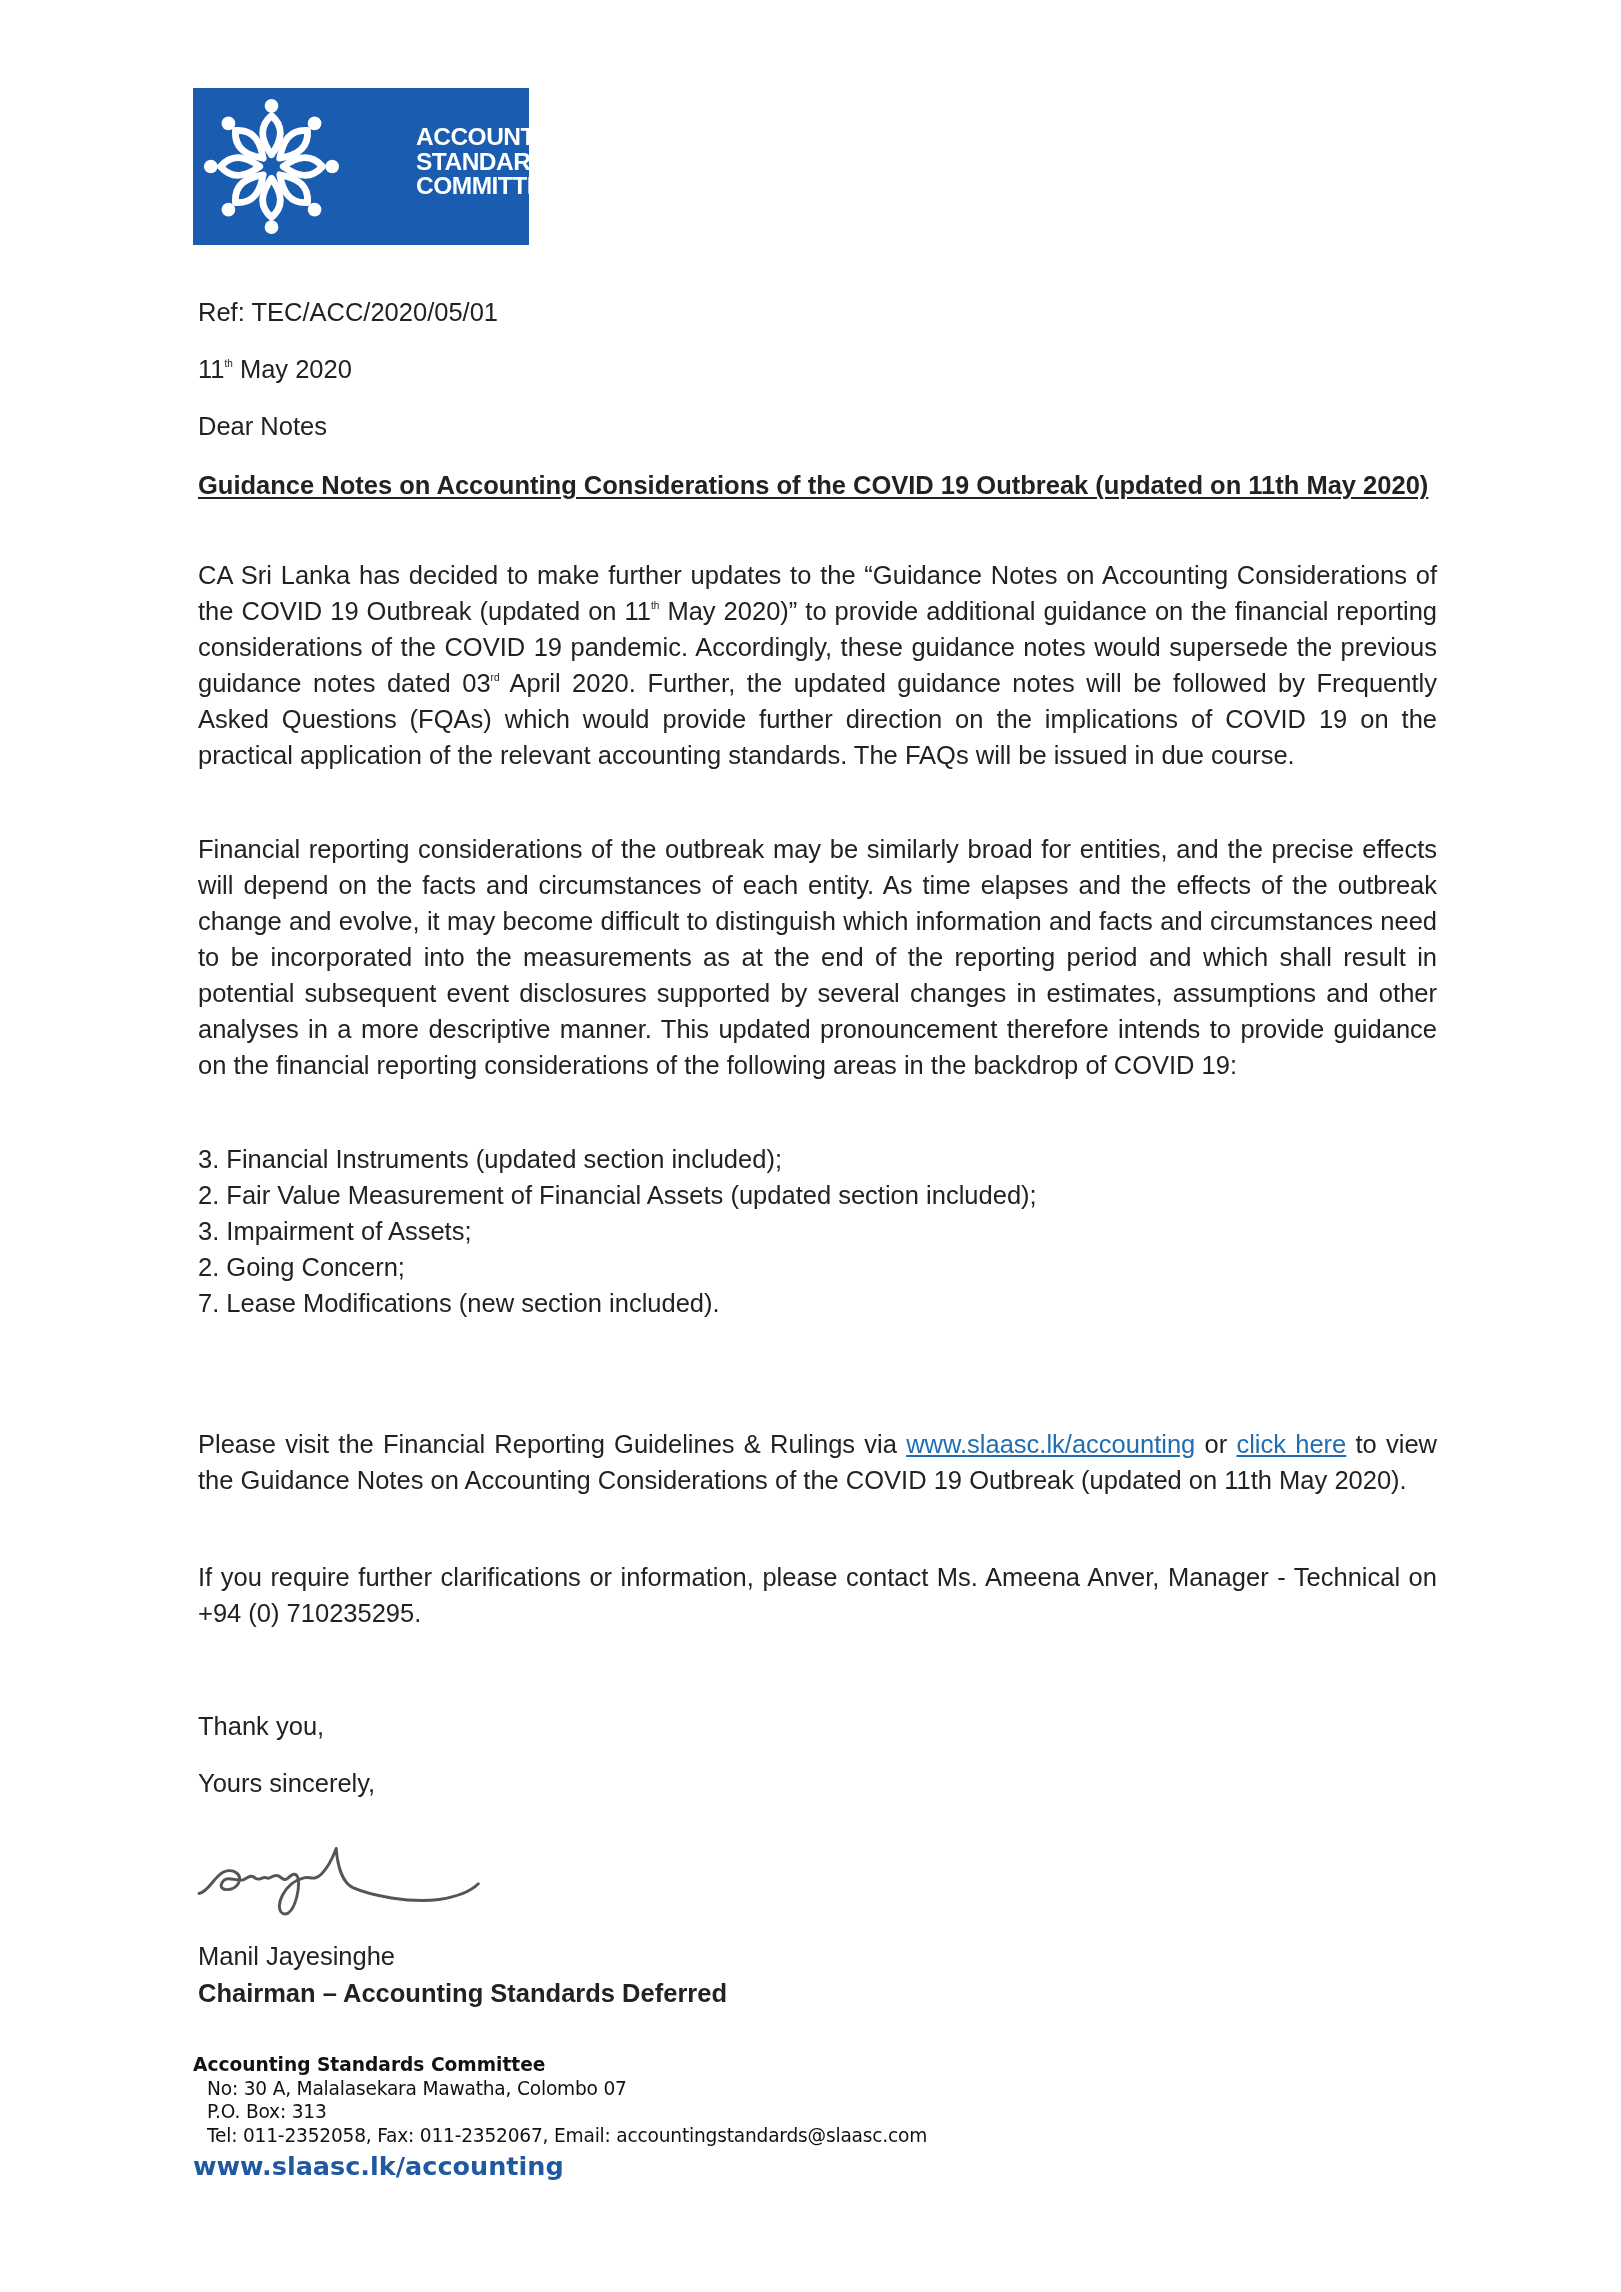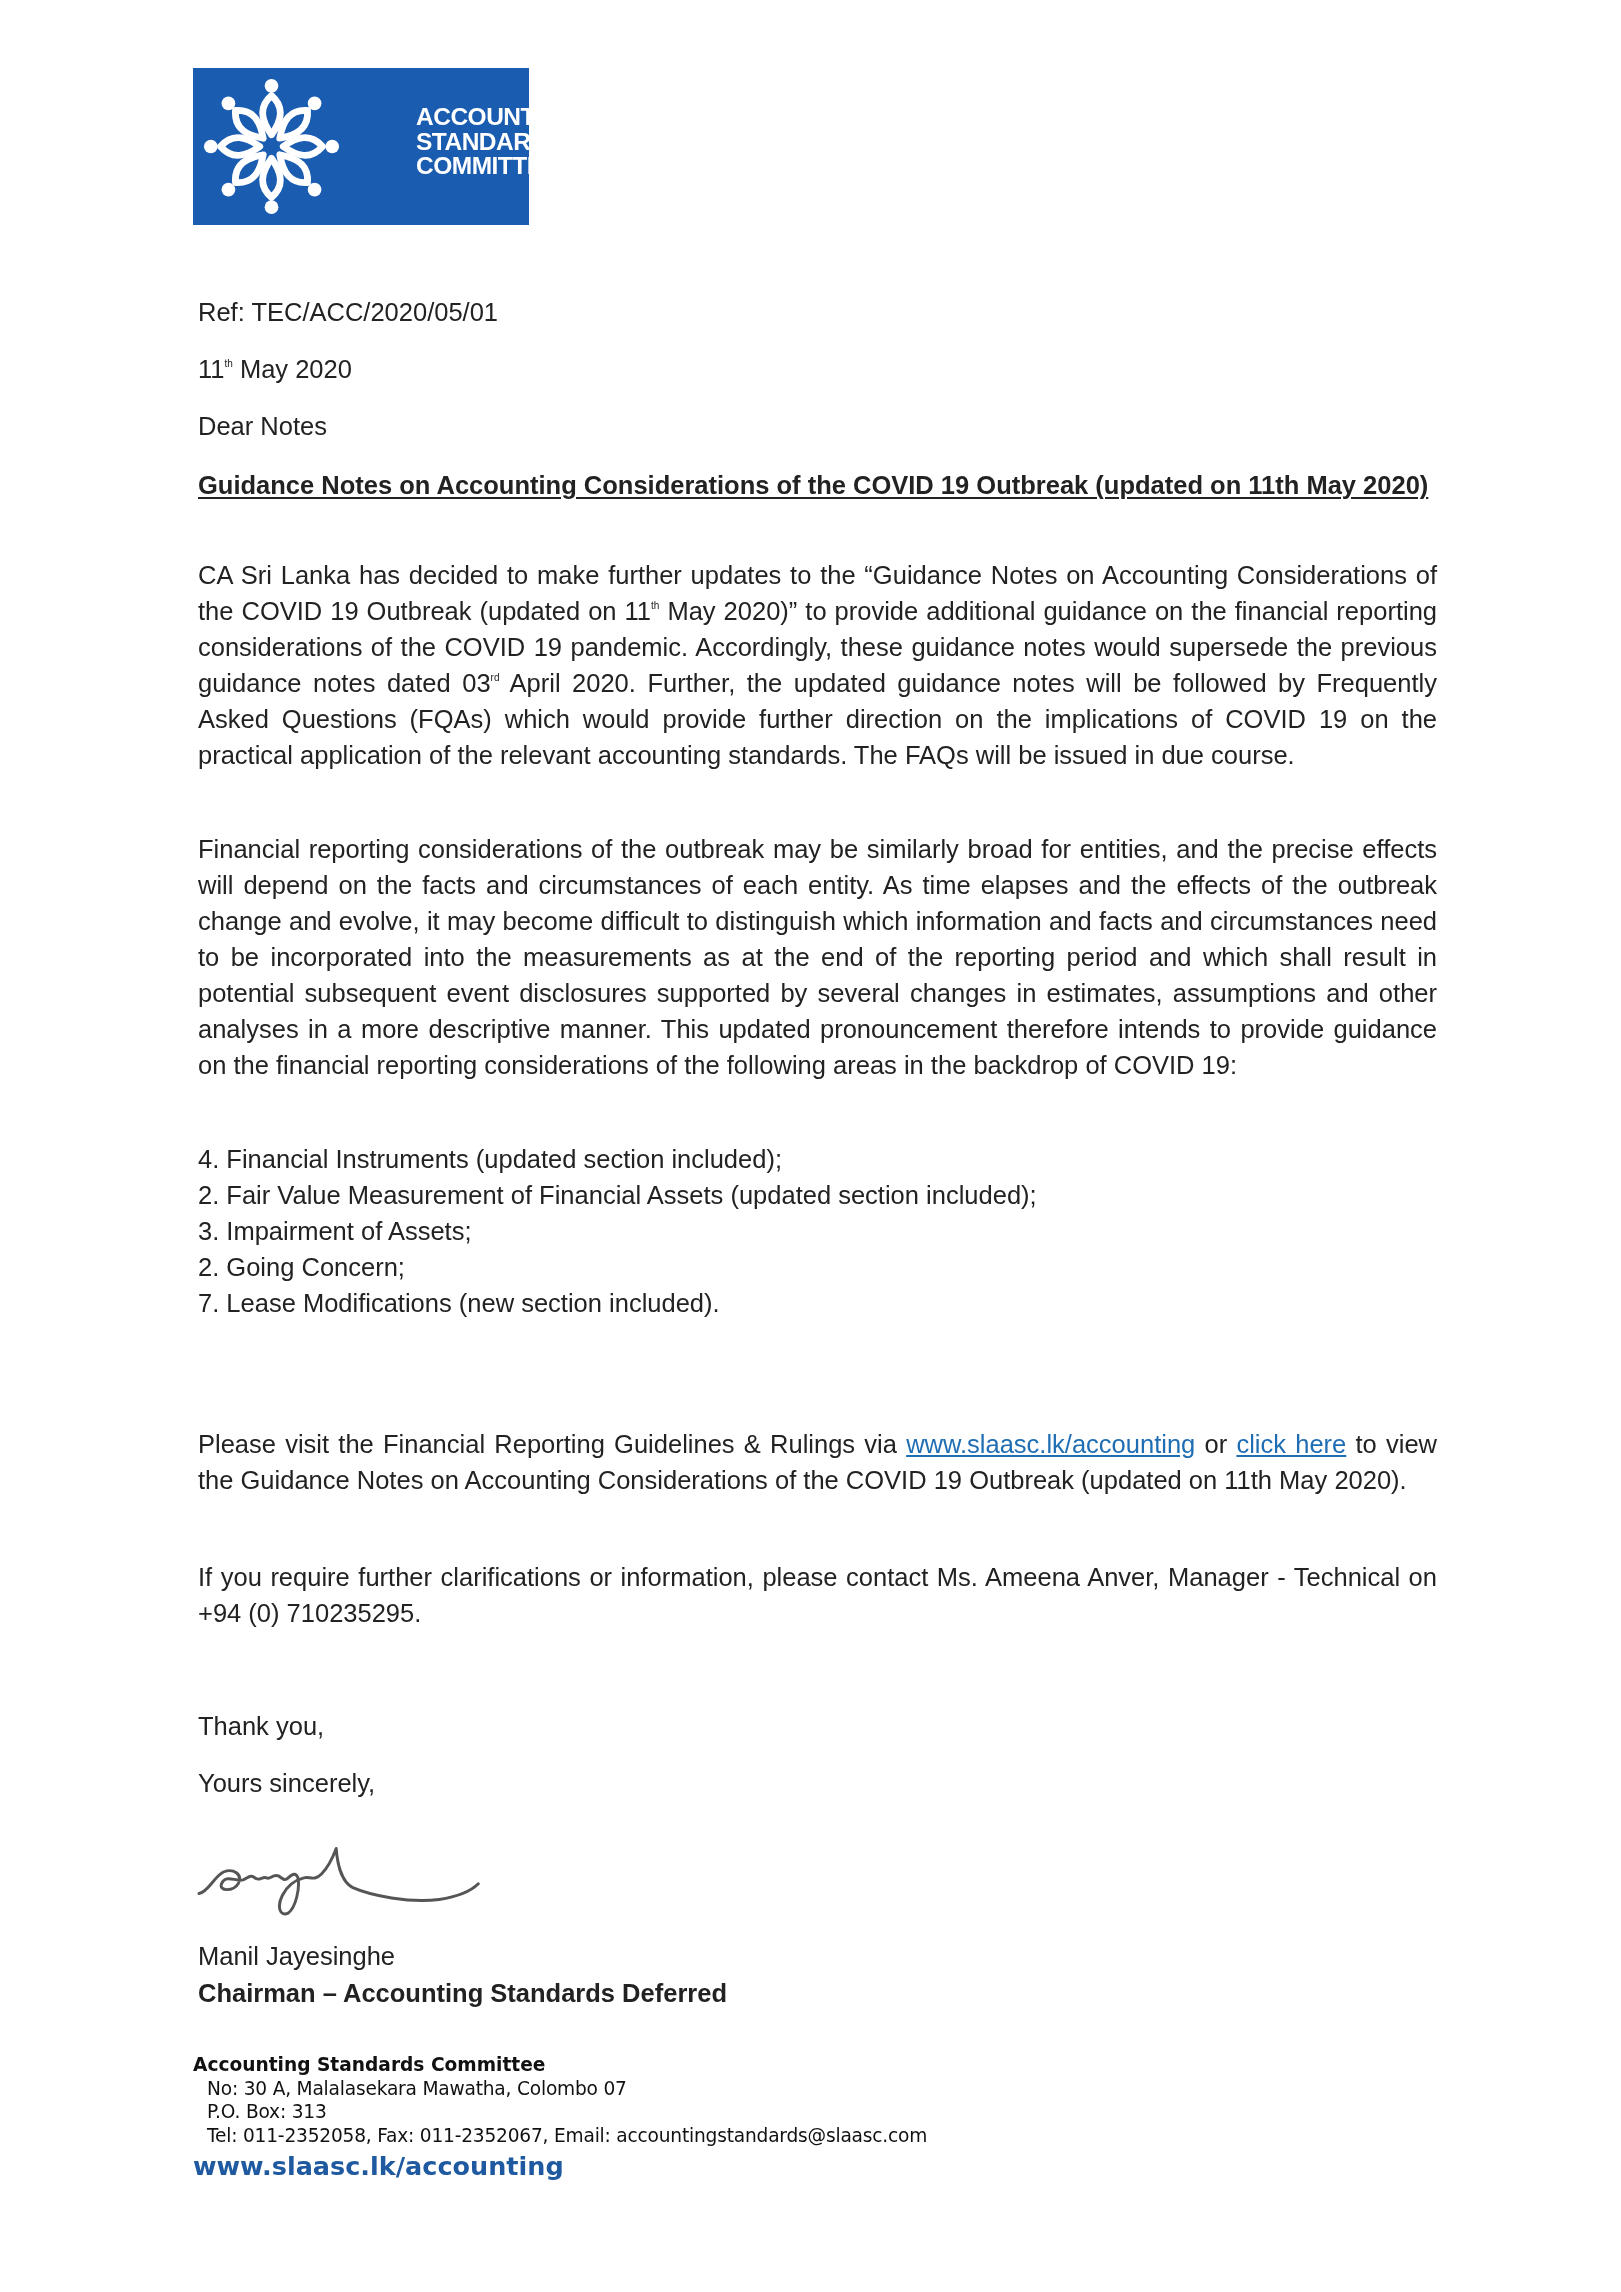--- a/index.html
+++ b/index.html
@@ -1,18 +1,18 @@
 <!DOCTYPE html>
 <html><head>
 <meta charset="utf-8">
 <style>
   html, body { margin: 0; padding: 0; background: #ffffff; }
   body { width: 1621px; height: 2293px; position: relative; overflow: hidden;
          font-family: "Liberation Sans", sans-serif; color: #222222; }
-  .logo { position: absolute; left: 193px; top: 68px; width: 336px; height: 157px;
+  .logo { position: absolute; left: 193px; top: 88px; width: 336px; height: 157px;
           background: #1a5cb0; }
   .logo svg { position: absolute; left: 7.8px; top: 7.8px; }
   .logo-text { position: absolute; left: 223px; top: 37px; color: #ffffff;
                font-family: "Liberation Sans", sans-serif; font-weight: bold;
                font-size: 24.5px; line-height: 24.5px; letter-spacing: -0.5px; }
   .logo-text div { display: block; }
   .content { position: absolute; left: 198px; top: 0; width: 1239px; font-size: 25.5px;
              line-height: 36px; }
   .line { position: absolute; left: 0; white-space: nowrap; }
   .para { position: absolute; left: 0; width: 1239px; text-align: justify; }
@@ -70,21 +70,21 @@
 
   <div class="line" style="top:408px;">Dear Notes</div>
 
   <div class="para heading" style="top:467px;">Guidance Notes on Accounting Considerations of the COVID 19 Outbreak (updated on 11th May 2020)</div>
 
   <div class="para" style="top:557px;"><span>CA Sri Lanka has decided to make further updates to the “Guidance Notes on Accounting Considerations of the COVID 19 Outbreak (updated on 11</span><sup>th</sup><span> May 2020)” to provide additional guidance on the financial reporting considerations of the COVID 19 pandemic. Accordingly, these guidance notes would supersede the previous guidance notes dated 03</span><sup>rd</sup><span> April 2020. Further, the updated guidance notes will be followed by Frequently Asked Questions (FQAs) which would provide further direction on the implications of COVID 19 on the practical application of the relevant accounting standards. The FAQs will be issued in due course.</span></div>
 
   <div class="para" style="top:831px;">Financial reporting considerations of the outbreak may be similarly broad for entities, and the precise effects will depend on the facts and circumstances of each entity. As time elapses and the effects of the outbreak change and evolve, it may become difficult to distinguish which information and facts and circumstances need to be incorporated into the measurements as at the end of the reporting period and which shall result in potential subsequent event disclosures supported by several changes in estimates, assumptions and other analyses in a more descriptive manner. This updated pronouncement therefore intends to provide guidance on the financial reporting considerations of the following areas in the backdrop of COVID 19:</div>
 
   <div class="para" style="top:1141px;">
-    <span class="list-item">4. Financial Instruments (updated section included);</span>
+    <span class="list-item">3. Financial Instruments (updated section included);</span>
     <span class="list-item">2. Fair Value Measurement of Financial Assets (updated section included);</span>
     <span class="list-item">3. Impairment of Assets;</span>
     <span class="list-item">2. Going Concern;</span>
     <span class="list-item">7. Lease Modifications (new section included).</span>
   </div>
 
   <div class="para" style="top:1426px;"><span>Please visit the  Financial Reporting Guidelines &amp; Rulings via </span><a class="link">www.slaasc.lk/accounting</a><span> or </span><a class="link">click here</a><span> to view the Guidance Notes on Accounting Considerations of the COVID 19 Outbreak (updated on 11th May 2020).</span></div>
 
   <div class="para" style="top:1559px;">If you require further clarifications or information, please contact Ms. Ameena Anver, Manager - Technical on +94 (0) 710235295.</div>
 

